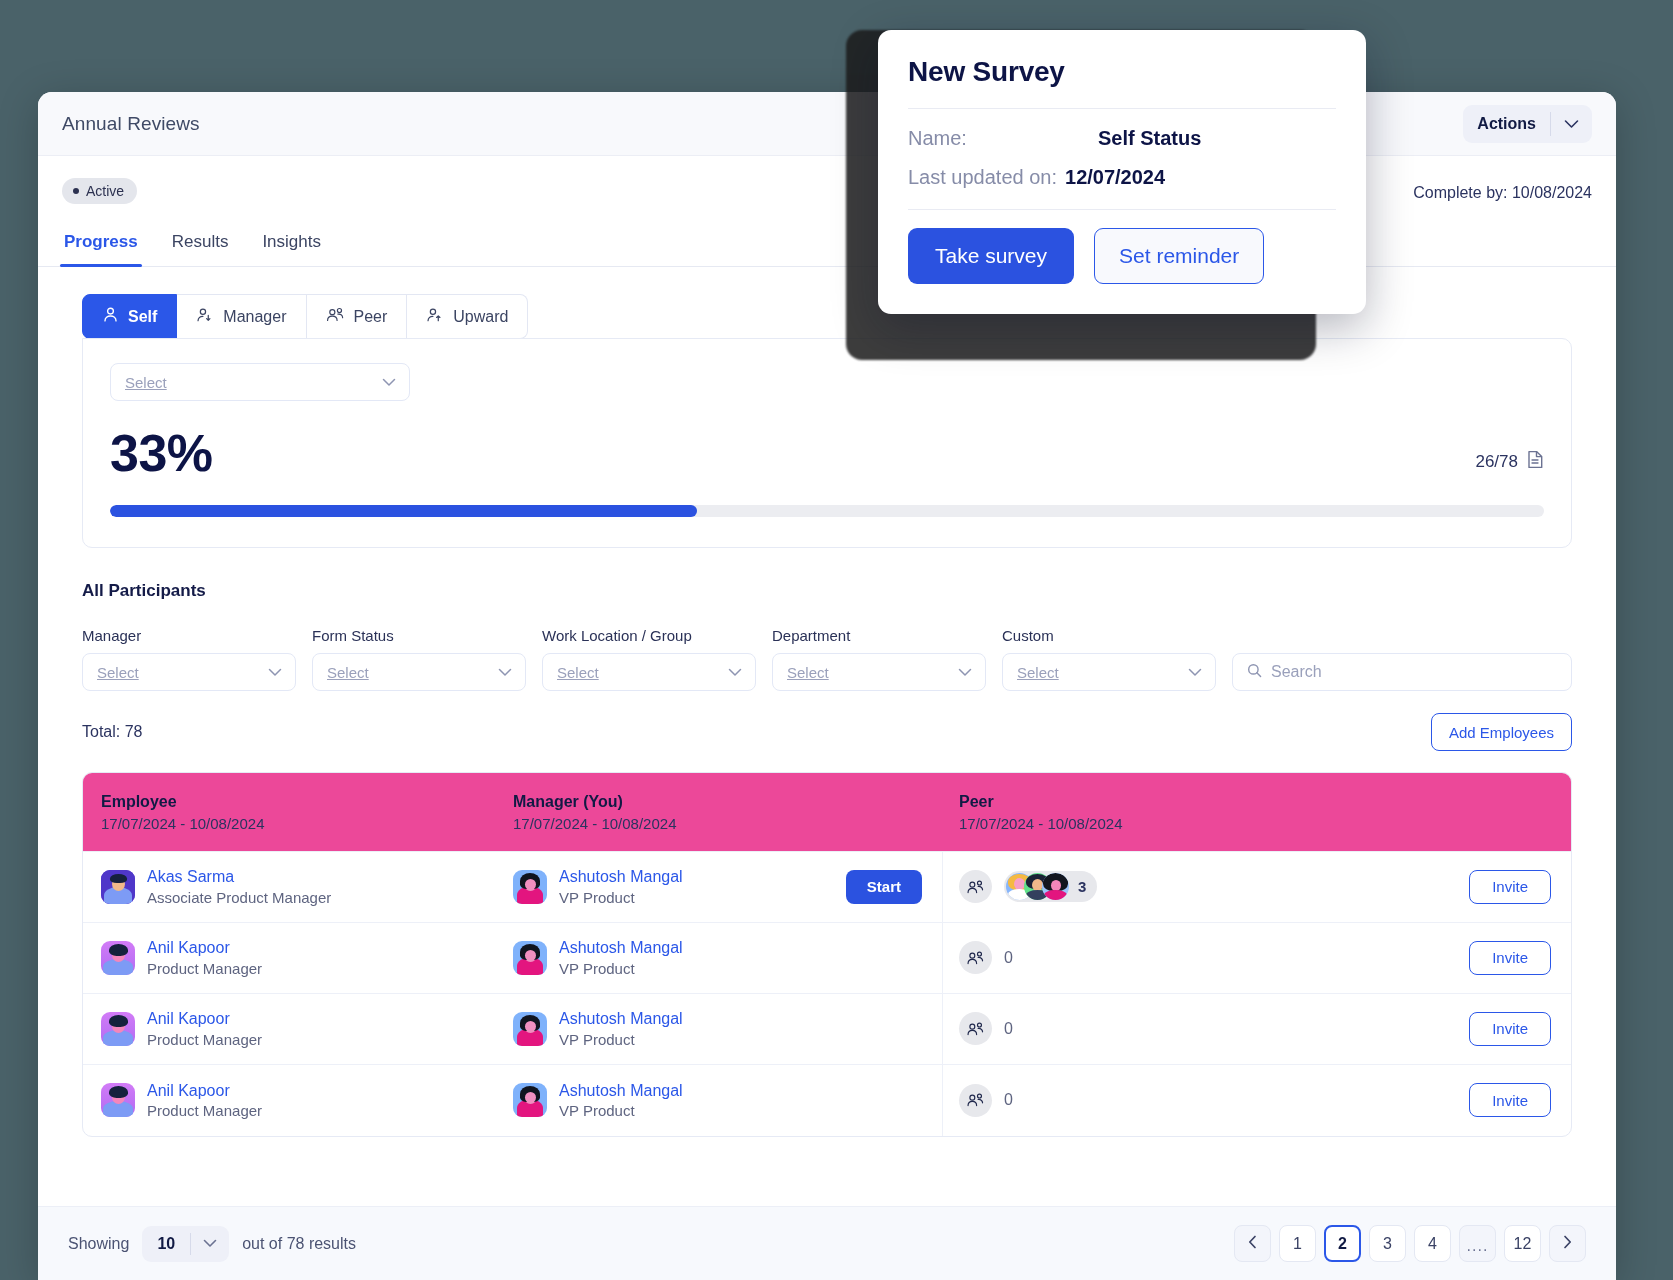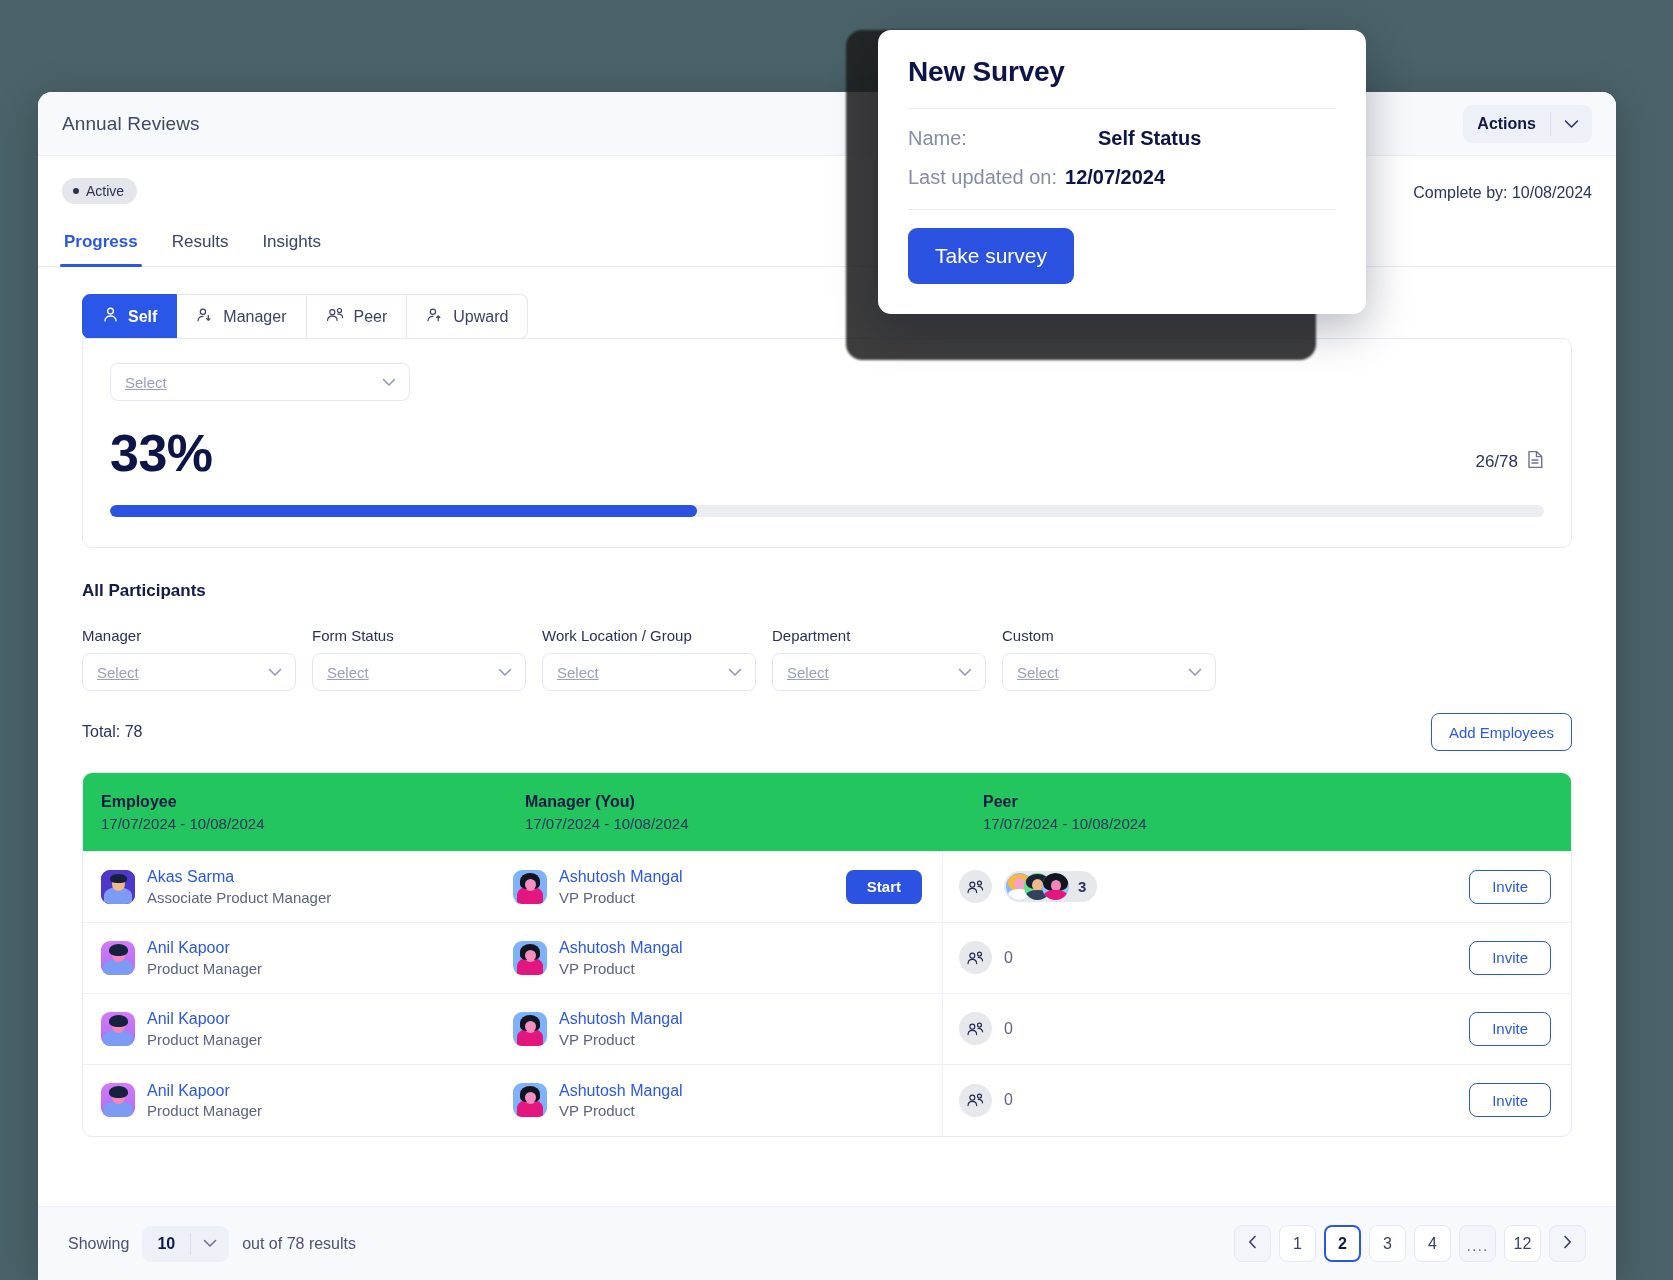--- a/index.html
+++ b/index.html
@@ -145,21 +145,21 @@
     font-size: 15px; font-family: inherit; cursor: pointer;
     display: flex; align-items: center;
   }
 
   
   .table {
     margin: 21px 44px 0 44px;
     border: 1px solid #e6eaf5; border-radius: 10px; overflow: hidden;
     background: #fff;
   }
-  .thead { display: flex; background: #22c55e; border-bottom: 1px solid #eceff7; gap: 12px; }
+  .thead { display: flex; background: #ec4899; border-bottom: 1px solid #eceff7; }
   .th { padding: 17px 0 16px 0; }
   .th .t1 { font-size: 16px; color: #111a44; font-weight: bold; line-height: 1.45; }
   .th .t2 { font-size: 15px; color: #2b3360; line-height: 1.45; }
   .col-emp { width: 430px; padding-left: 18px; }
   .col-mgr { width: 430px; }
   .col-peer { flex: 1 1 auto; padding-left: 16px; }
 
   .trow { display: flex; align-items: center; border-bottom: 1px solid #edf0f8; height: 71px; }
   .trow:last-child { border-bottom: none; }
 
@@ -407,20 +407,29 @@
           </div>
         </div>
         <div class="filter">
           <div class="flabel">Custom</div>
           <div class="select-box placeholder">
             <span class="val">Select</span>
             <span><svg width="14" height="9" viewBox="0 0 14 9">
                   <path d="M1.5 1.5 L7 7 L12.5 1.5" fill="none" stroke="#8e95b2" stroke-width="1.5" stroke-linecap="round" stroke-linejoin="round"></path>
                 </svg></span>
           </div>
+        </div>
+        <div class="search-box">
+          <span>
+            <svg width="15" height="15" viewBox="0 0 16 16">
+                <circle cx="6.8" cy="6.8" r="5" fill="none" stroke="#8e95b2" stroke-width="1.5"></circle>
+                <path d="M10.5 10.5 L14.5 14.5" stroke="#8e95b2" stroke-width="1.5" stroke-linecap="round"></path>
+              </svg>
+          </span>
+          <span class="ph">Search</span>
         </div>
       </div>
 
       <div class="total-row">
         <div class="total-txt">Total: 78</div>
         <button class="add-emp-btn">Add Employees</button>
       </div>
 
       <div class="table">
         <div class="thead">
@@ -687,16 +696,17 @@
       <span class="mval">Self Status</span>
     </div>
     <div class="mrow k2">
       <span class="mkey">Last updated on:</span>
       <span class="mval">12/07/2024</span>
     </div>
 
     <div class="modal-hr"></div>
     <div class="modal-actions">
       <button class="take-btn">Take survey</button>
+      <button class="remind-btn">Set reminder</button>
     </div>
   </div>
 
 </div>
 
 </body></html>

